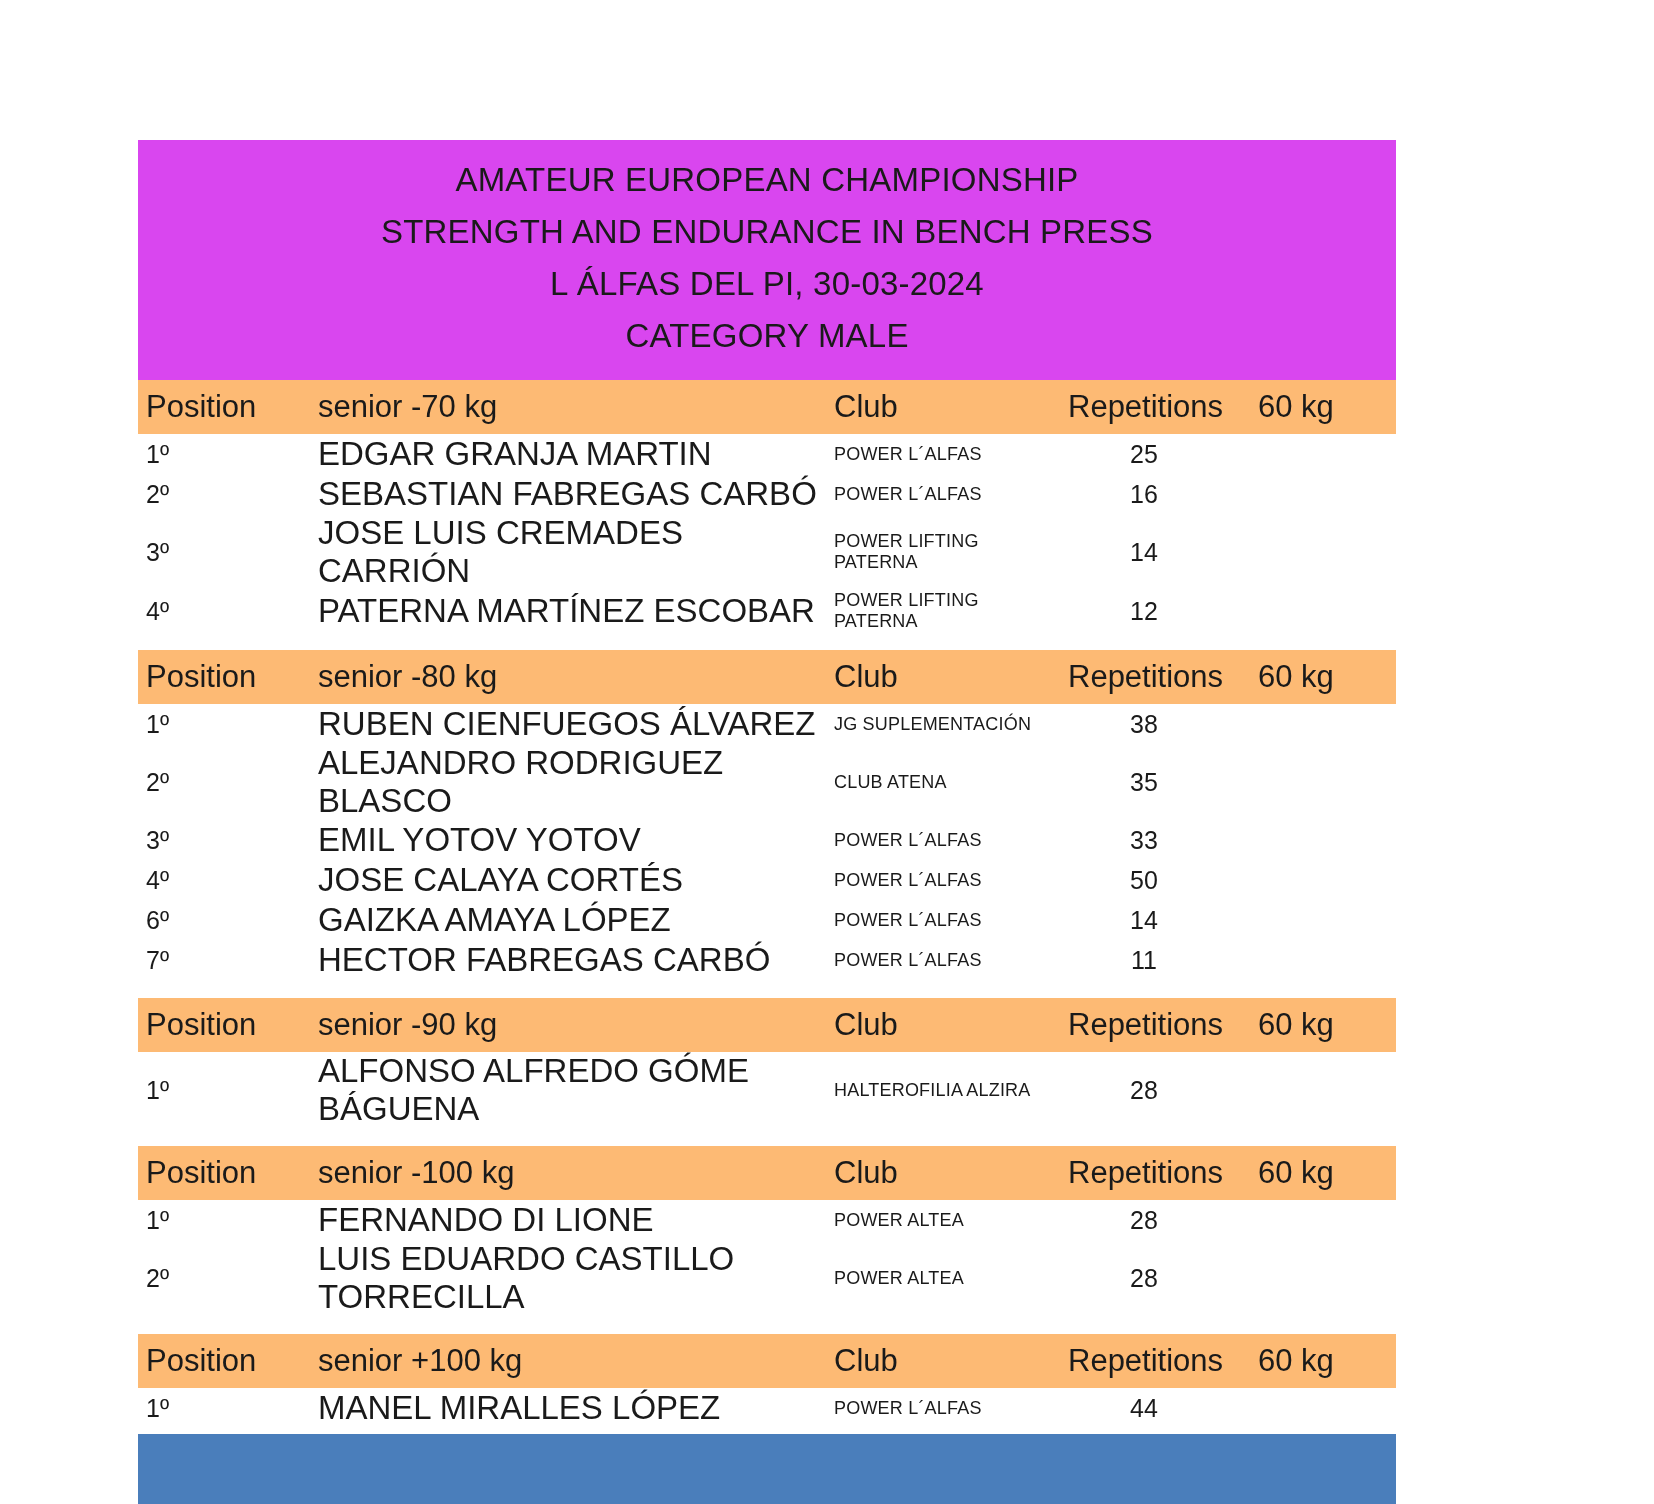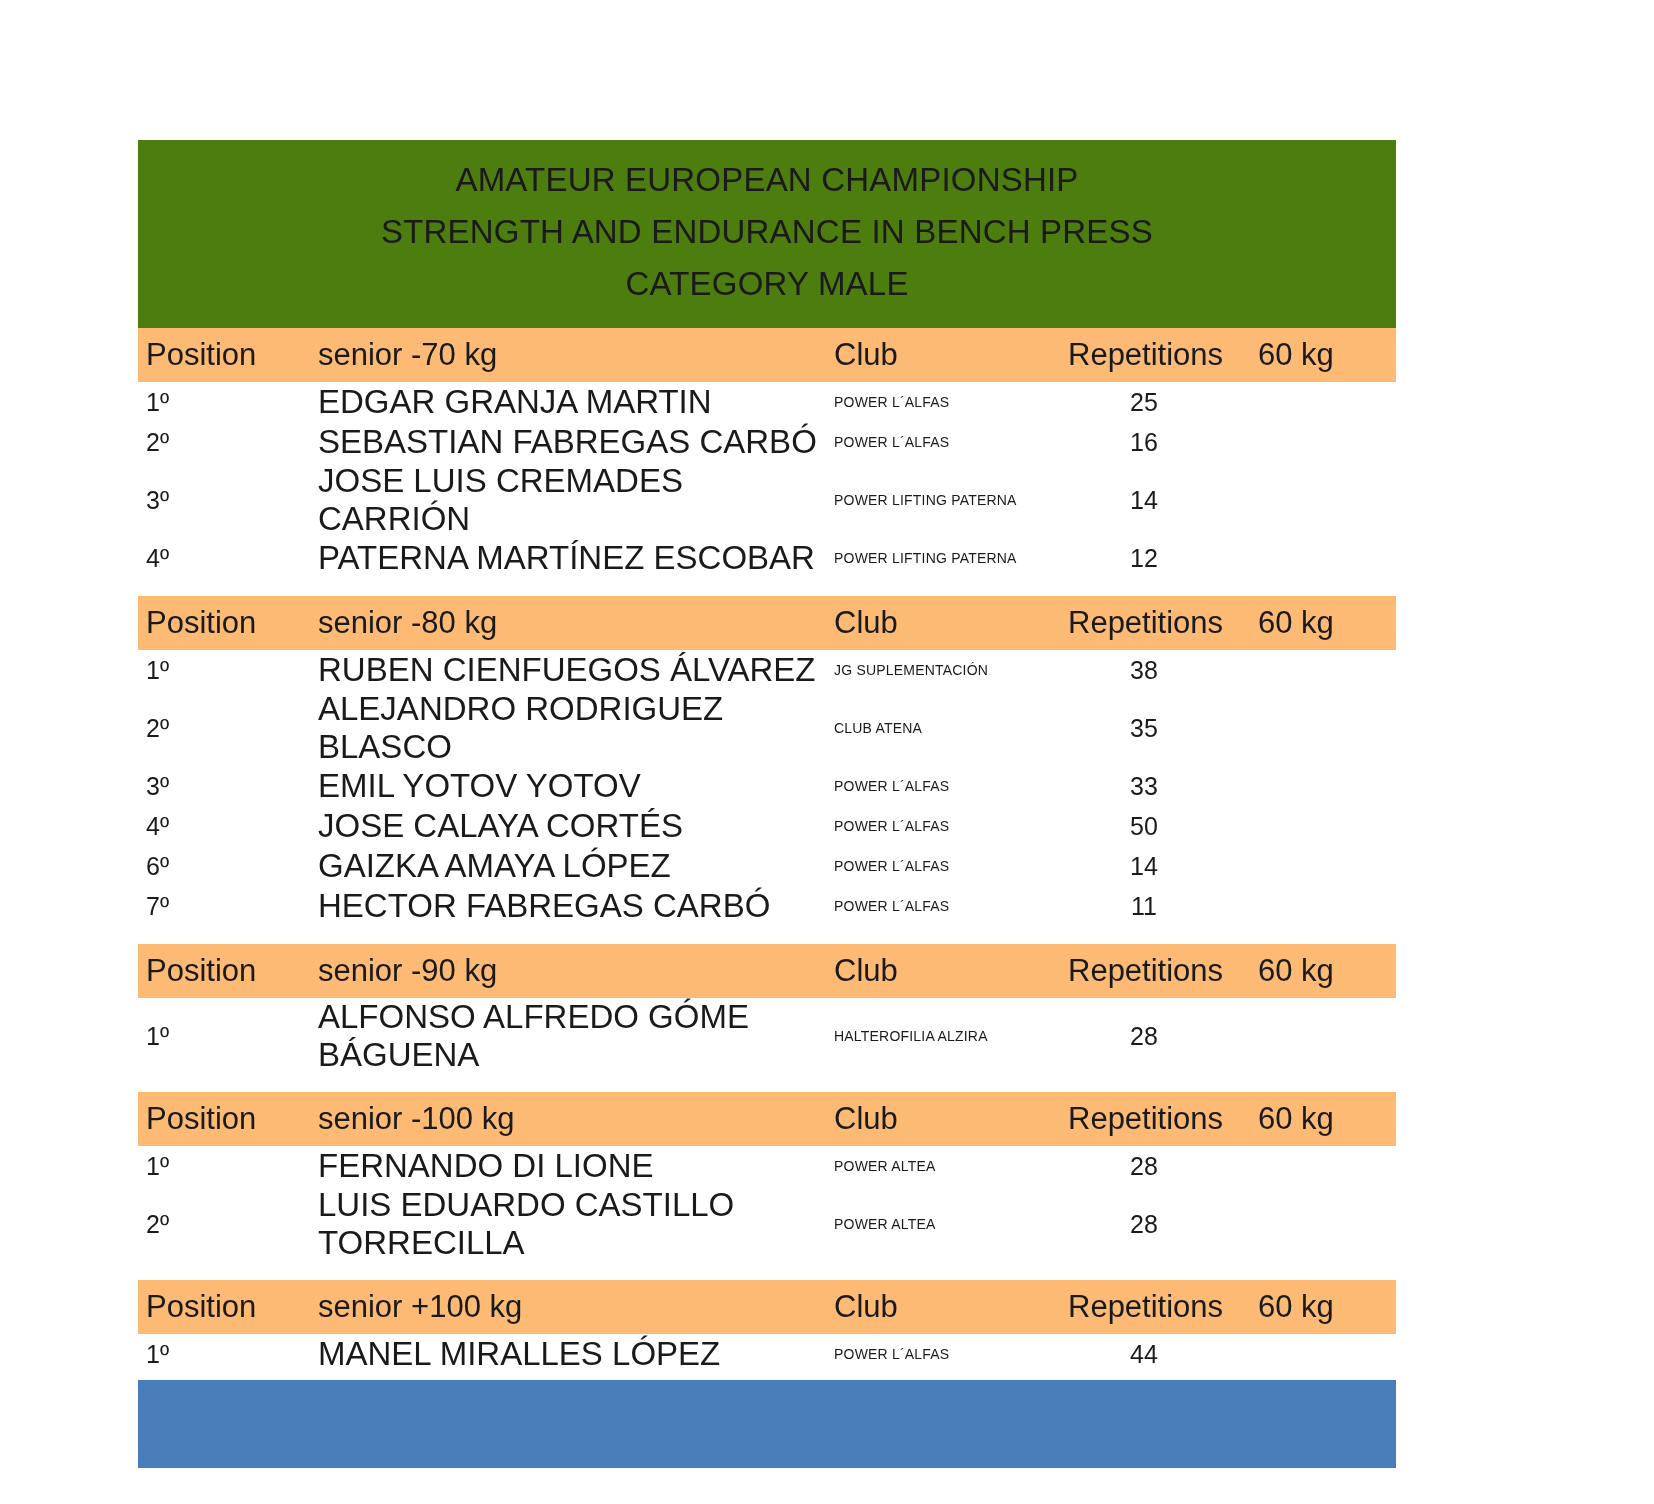--- a/index.html
+++ b/index.html
@@ -14,21 +14,21 @@
     color: #1a1a1a;
     position: relative;
   }
   .sheet {
     position: absolute;
     left: 138px;
     top: 140px;
     width: 1258px;
   }
   .title-block {
-    background: #4d7c0f;
+    background: #d946ef;
     padding: 14px 0 18px 0;
     text-align: center;
   }
   .title-line {
     font-size: 33px;
     line-height: 52px;
     color: #1a1a1a;
     letter-spacing: 0.2px;
   }
   table.results {
@@ -64,21 +64,21 @@
   }
   tr.athlete td.col-pos {
     font-size: 25px;
     padding-left: 8px;
   }
   tr.athlete td.col-name {
     font-size: 33px;
     padding-left: 8px;
   }
   tr.athlete td.col-club {
-    font-size: 14px;
+    font-size: 18px;
     padding-left: 8px;
     letter-spacing: 0.2px;
   }
   tr.athlete td.col-reps {
     font-size: 25px;
     text-align: center;
     padding-right: 30px;
   }
   tr.athlete td.col-weight {
     font-size: 25px;
@@ -94,20 +94,21 @@
   }
 </style>
 </head>
 <body>
 
 <div class="sheet">
 
   <div class="title-block">
     <div class="title-line">AMATEUR EUROPEAN CHAMPIONSHIP</div>
     <div class="title-line">STRENGTH AND ENDURANCE IN BENCH PRESS</div>
+    <div class="title-line">L ÁLFAS DEL PI, 30-03-2024</div>
     <div class="title-line">CATEGORY MALE</div>
   </div>
 
   <table class="results">
     <colgroup>
       <col class="col-pos">
         <col class="col-name">
         <col class="col-club">
         <col class="col-reps">
         <col class="col-weight">

